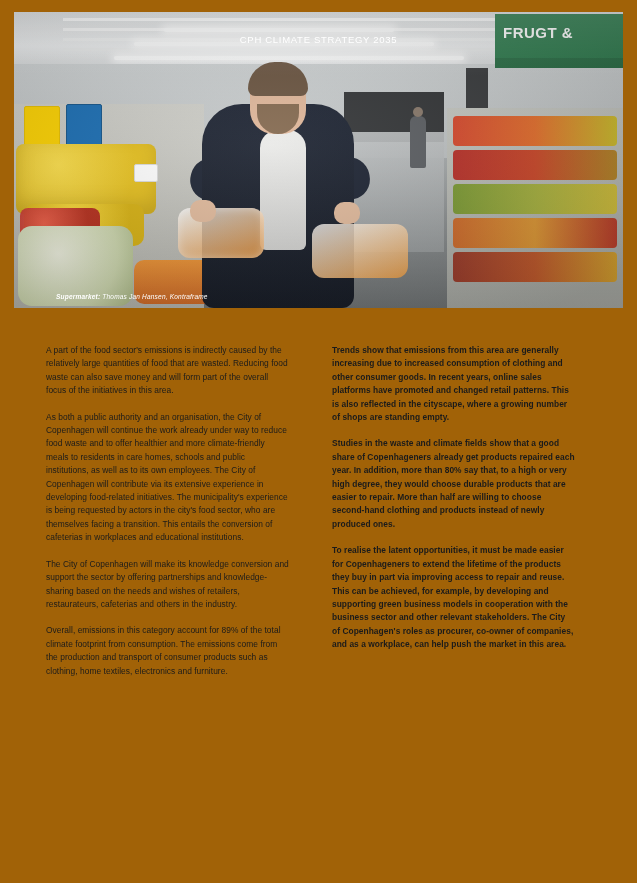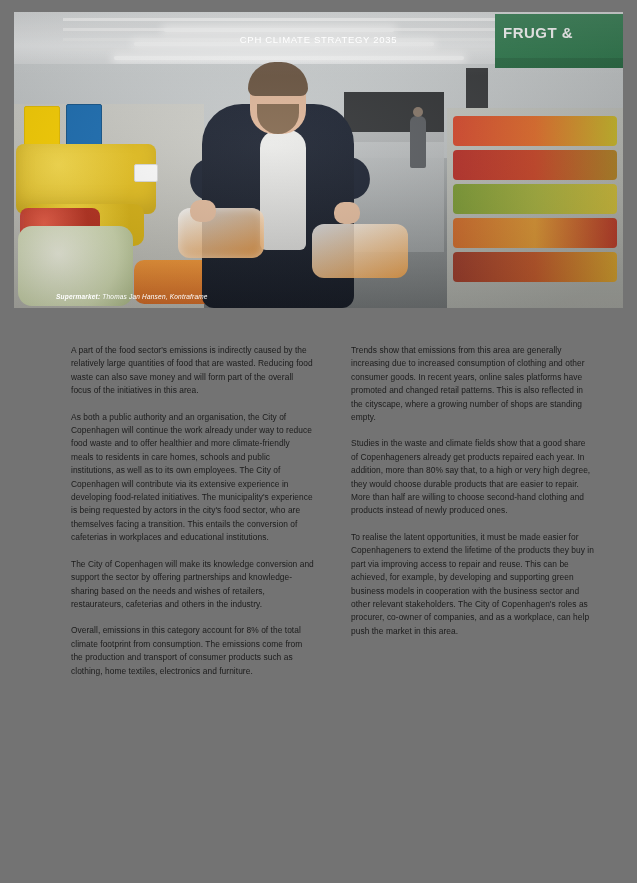--- a/index.html
+++ b/index.html
@@ -13,21 +13,21 @@
     font-family: "Liberation Sans", sans-serif;
     color: #1a1a1a;
     overflow: hidden;
     position: relative;
   }
 
   .page {
     position: relative;
     width: 637px;
     height: 883px;
-    background: #737373;
+    background: #a16207;
   }
   .header-title {
     position: absolute;
     top: 34px;
     left: 0;
     width: 637px;
     text-align: center;
     font-size: 9.5px;
     letter-spacing: 0.7px;
     color: #ffffff;
@@ -334,22 +334,22 @@
     top: 344px;
     left: 0;
     width: 637px;
     height: 520px;
   }
   .col {
     position: absolute;
     top: 0;
     width: 243px;
   }
-  .col-left { left: 71px; }
-  .col-right { left: 351px; }
+  .col-left { left: 46px; }
+  .col-right { left: 332px; font-weight: bold; }
 
   .col p {
     margin: 0 0 13px 0;
     font-size: 8.4px;
     line-height: 13.4px;
     color: #1b1b1b;
     text-align: left;
     letter-spacing: 0.05px;
   }
   .subhead {
@@ -427,21 +427,21 @@
     </div>
   </div>
 
   <div class="header-title">CPH CLIMATE STRATEGY 2035</div>
 
   <div class="columns">
     <div class="col col-left">
       <p>A part of the food sector's emissions is indirectly caused by the relatively large quantities of food that are wasted. Reducing food waste can also save money and will form part of the overall focus of the initiatives in this area.</p>
       <p>As both a public authority and an organisation, the City of Copenhagen will continue the work already under way to reduce food waste and to offer healthier and more climate-friendly meals to residents in care homes, schools and public institutions, as well as to its own employees. The City of Copenhagen will contribute via its extensive experience in developing food-related initiatives. The municipality's experience is being requested by actors in the city's food sector, who are themselves facing a transition. This entails the conversion of cafeterias in workplaces and educational institutions.</p>
       <p>The City of Copenhagen will make its knowledge conversion and support the sector by offering partnerships and knowledge-sharing based on the needs and wishes of retailers, restaurateurs, cafeterias and others in the industry.</p>
-      <p>Overall, emissions in this category account for 8% of the total climate footprint from consumption. The emissions come from the production and transport of consumer products such as clothing, home textiles, electronics and furniture.</p>
+      <p>Overall, emissions in this category account for 89% of the total climate footprint from consumption. The emissions come from the production and transport of consumer products such as clothing, home textiles, electronics and furniture.</p>
     </div>
 
     <div class="col col-right">
       <p>Trends show that emissions from this area are generally increasing due to increased consumption of clothing and other consumer goods. In recent years, online sales platforms have promoted and changed retail patterns. This is also reflected in the cityscape, where a growing number of shops are standing empty.</p>
       <p>Studies in the waste and climate fields show that a good share of Copenhageners already get products repaired each year. In addition, more than 80% say that, to a high or very high degree, they would choose durable products that are easier to repair. More than half are willing to choose second-hand clothing and products instead of newly produced ones.</p>
       <p>To realise the latent opportunities, it must be made easier for Copenhageners to extend the lifetime of the products they buy in part via improving access to repair and reuse. This can be achieved, for example, by developing and supporting green business models in cooperation with the business sector and other relevant stakeholders. The City of Copenhagen's roles as procurer, co-owner of companies, and as a workplace, can help push the market in this area.</p>
     </div>
   </div>
 
 </div>

